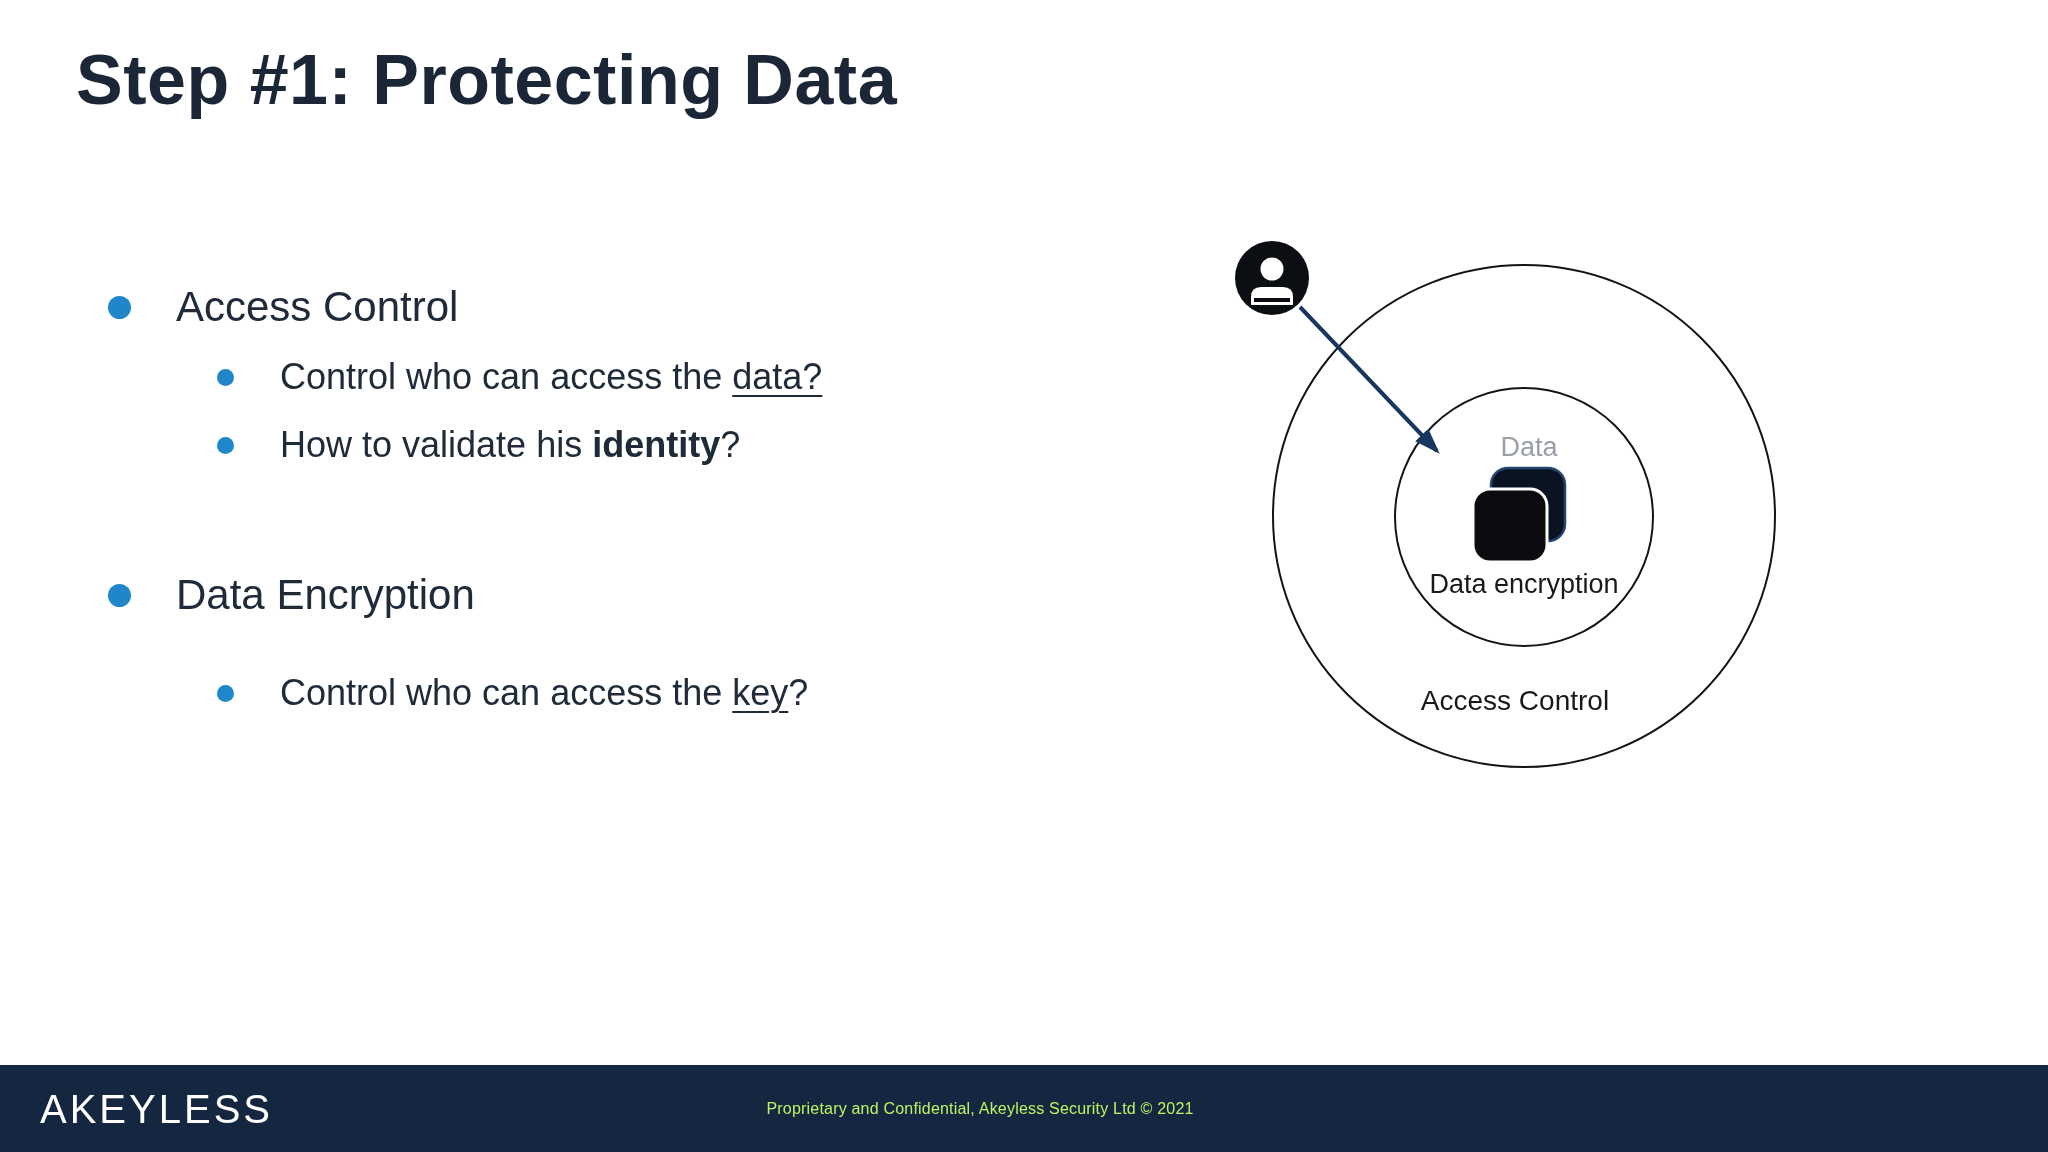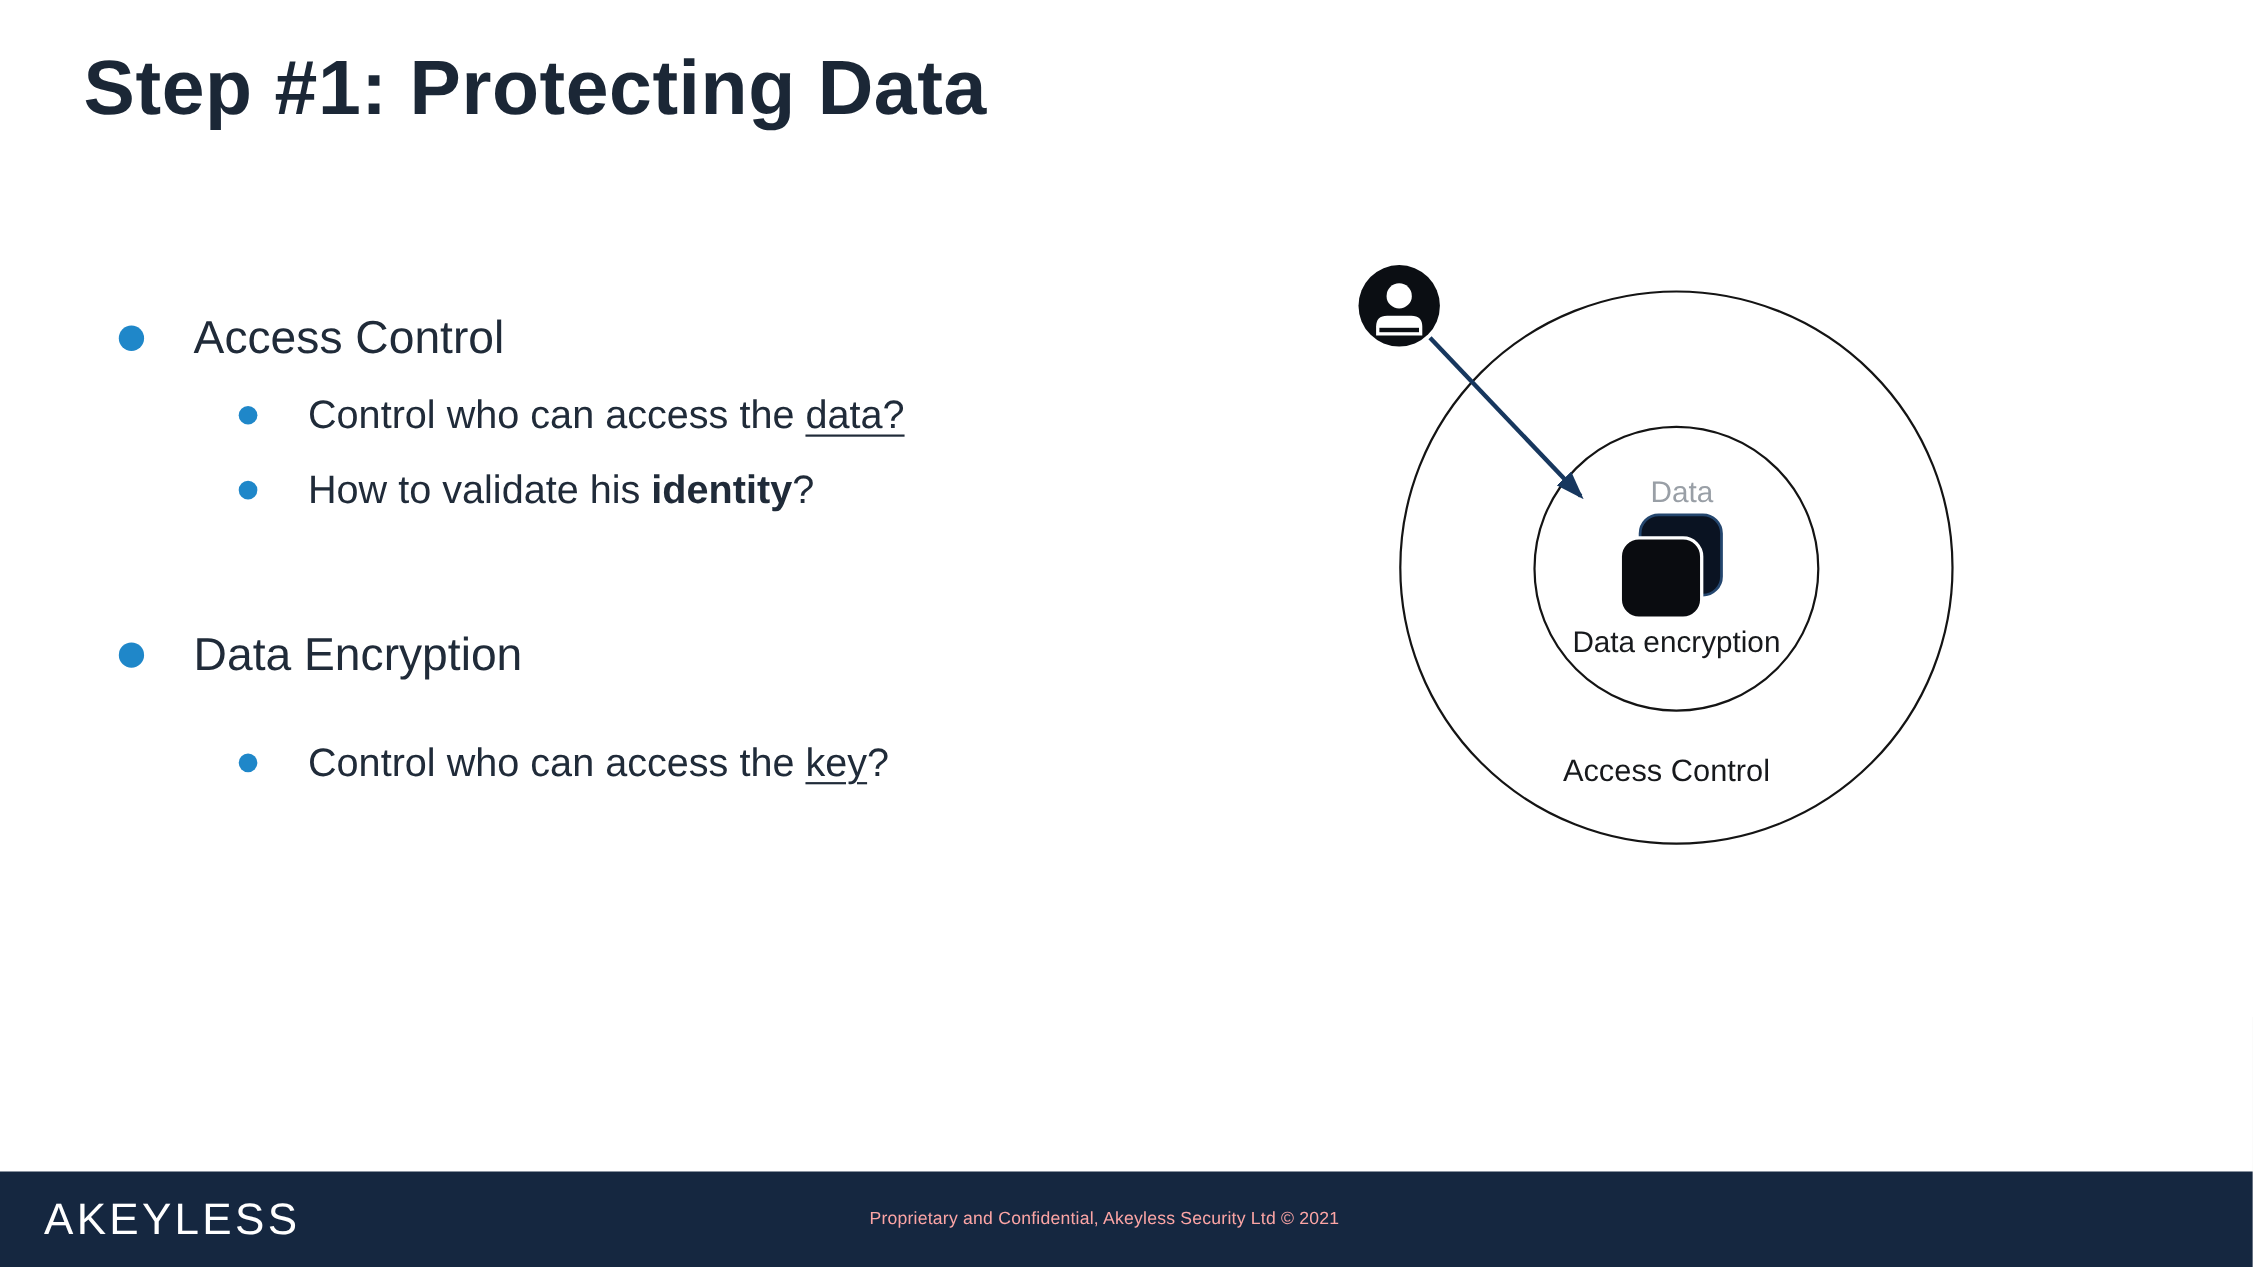--- a/index.html
+++ b/index.html
@@ -71,25 +71,24 @@
     transform:translateY(-50%);
     color:#ffffff;
     font-size:40px;
     font-weight:normal;
     letter-spacing:3px;
   }
   .footer-text {
     position:absolute;
     left:980px; top:50%;
     transform:translate(-50%,-50%);
-    color:#fca5a5;
+    color:#bef264;
     font-size:16px;
     letter-spacing:0.2px;
     white-space:nowrap;
-    margin-left:24px;
   }
 </style>
 </head>
 <body>
 
 <div class="slide">
 
   <h1 class="title">Step #1: Protecting Data</h1>
 
   <div class="row lvl1" style="top:283px;">

